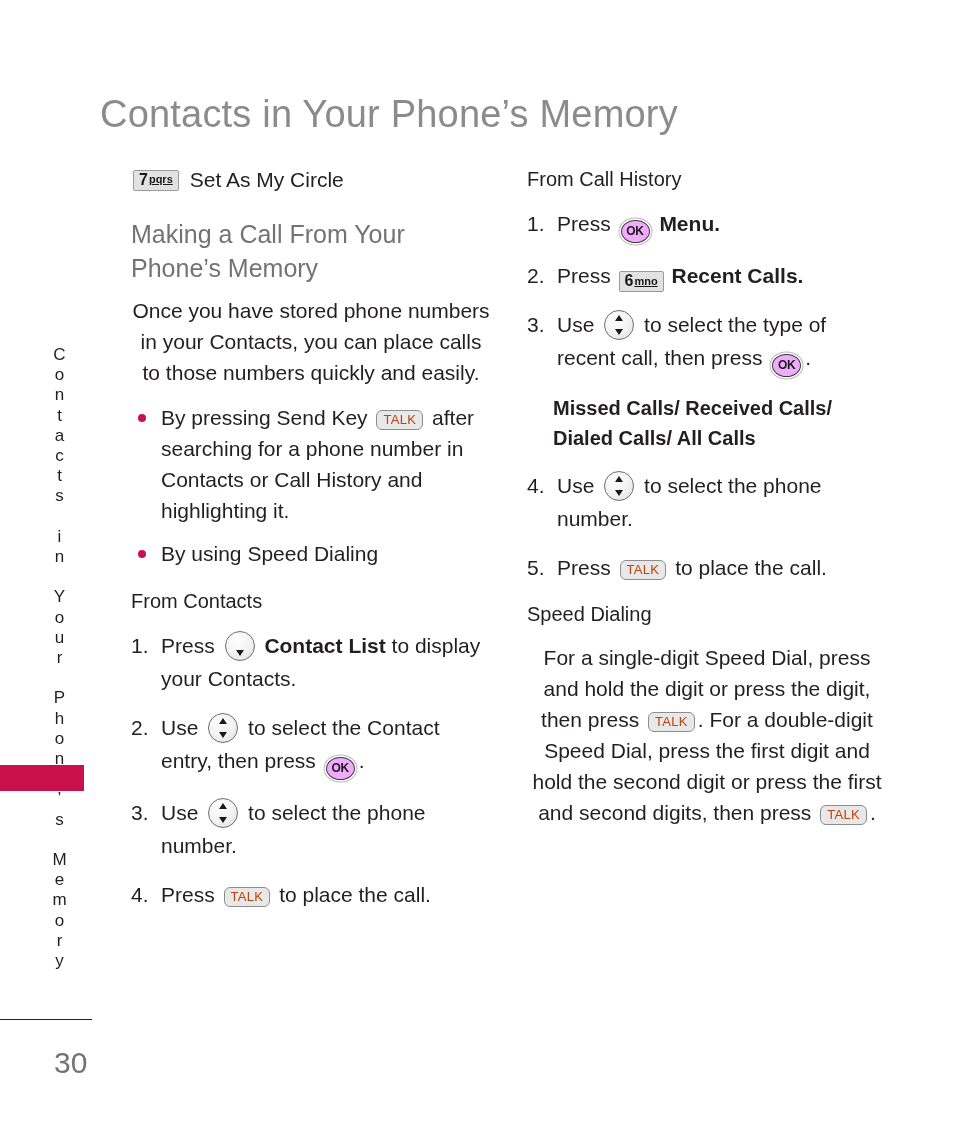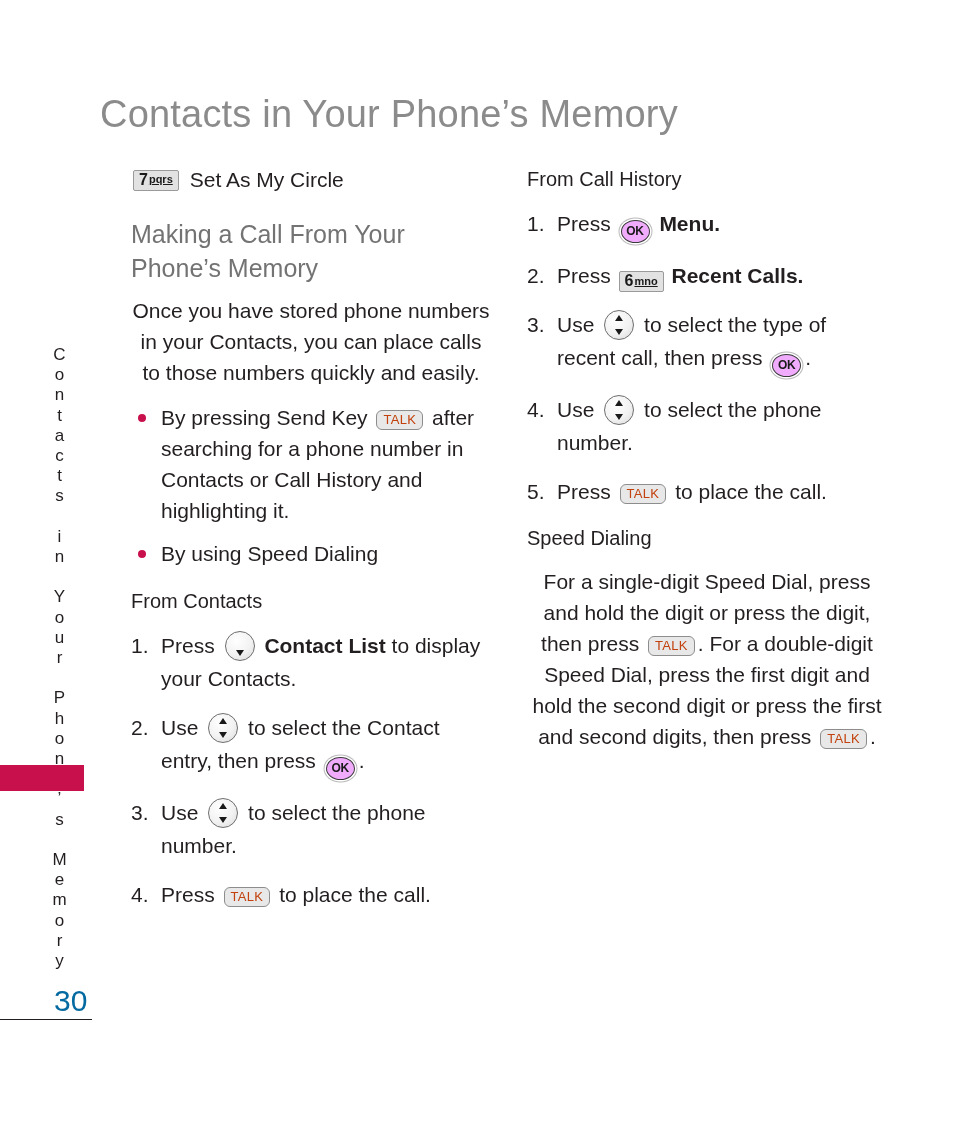--- a/index.html
+++ b/index.html
@@ -63,23 +63,23 @@
     position: absolute;
     left: 0px;
     top: 1019px;
     width: 92px;
     height: 1px;
     background: #231f20;
   }
   .folio {
     position: absolute;
     left: 54px;
-    top: 984px;
+    top: 1046px;
     font-size: 30px;
-    color: #0369a1;
+    color: #737373;
   }
 
   
   .col {
     position: absolute;
     top: 165px;
     width: 360px;
   }
   .col-left  { left: 131px; }
   .col-right { left: 527px; }
@@ -347,20 +347,21 @@
     </li>
     <li>
       <span class="num">3.</span>
       <span>Use</span>
       <span class="key-nav"><i class="tri-up"></i><i class="tri-dn"></i></span>
       <span>to select the type of recent call, then press</span>
       <span class="key-ok">OK</span><span>.</span>
     </li>
   </ol>
 
+  <p class="bold-note">Missed Calls/ Received Calls/ Dialed Calls/ All Calls</p>
 
   <ol class="steps">
     <li>
       <span class="num">4.</span>
       <span>Use</span>
       <span class="key-nav"><i class="tri-up"></i><i class="tri-dn"></i></span>
       <span>to select the phone number.</span>
     </li>
     <li>
       <span class="num">5.</span>

